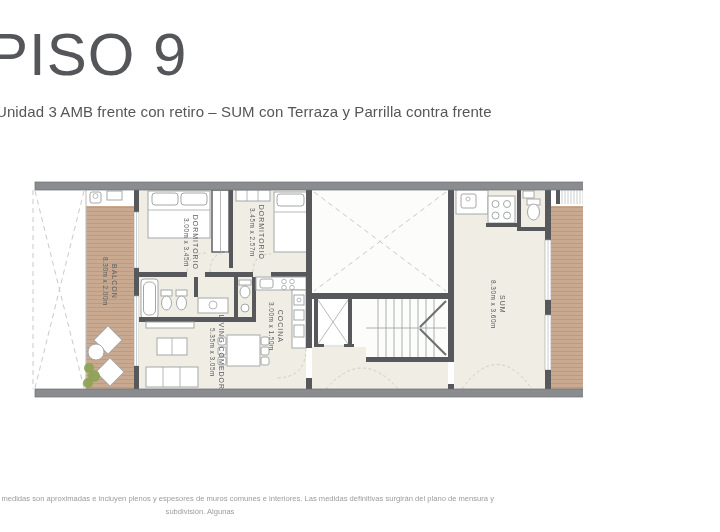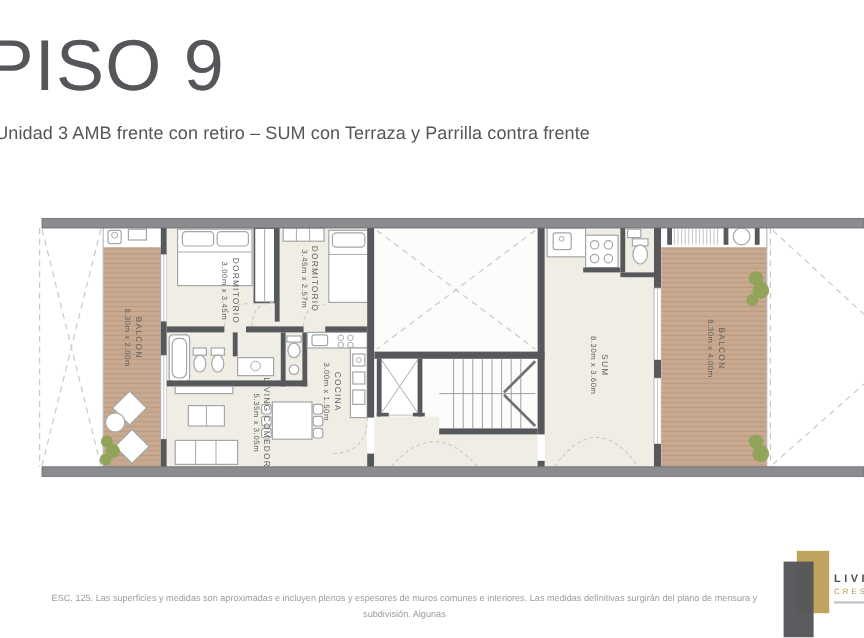--- a/index.html
+++ b/index.html
@@ -1,21 +1,21 @@
 <!DOCTYPE html>
 <html style="--wall: #8a8c8f; --wall-dark: #56585b; --wood: #c9aa90; --wood-line: #bb9c82; --floor: #f0ede5; --dash: #c9c9c9; --furniture: #a3a7a8; --green: #8fa257; --ink: #54565a; --muted: #9c9c9c; --gold: #c0a35e; --logo-dark: #56575a;"><head>
 <meta charset="utf-8">
 <style>
   :root{
     --wall:#8a8c8f; --wall-dark:#56585b; --wood:#c9aa90; --wood-line:#bb9c82;
     --floor:#f0ede5; --dash:#c9c9c9; --furniture:#a3a7a8; --green:#8fa257;
     --ink:#54565a; --muted:#9c9c9c; --gold:#c0a35e; --logo-dark:#56575a;
   }
   html,body{margin:0;padding:0;background:#fff;}
-  .page{position:relative;width:720px;height:532px;background:#fff;overflow:hidden;
+  .page{position:relative;width:583px;height:532px;background:#fff;overflow:hidden;
         font-family:"Liberation Sans",sans-serif;}
   .title{position:absolute;left:-12px;top:22px;font-size:60px;line-height:1.1;
          font-weight:300;letter-spacing:1px;color:var(--ink);white-space:nowrap;}
   .subtitle{position:absolute;left:-4px;top:103px;font-size:15px;letter-spacing:.1px;
             color:var(--ink);white-space:nowrap;}
   .plan-svg{position:absolute;left:0;top:0;}
   
   .w{fill:var(--wall);stroke:#6b6d70;stroke-width:.7;}
   .dw{fill:var(--wall-dark);}
   .win{fill:#fff;stroke:#9fa2a4;stroke-width:.6;}

